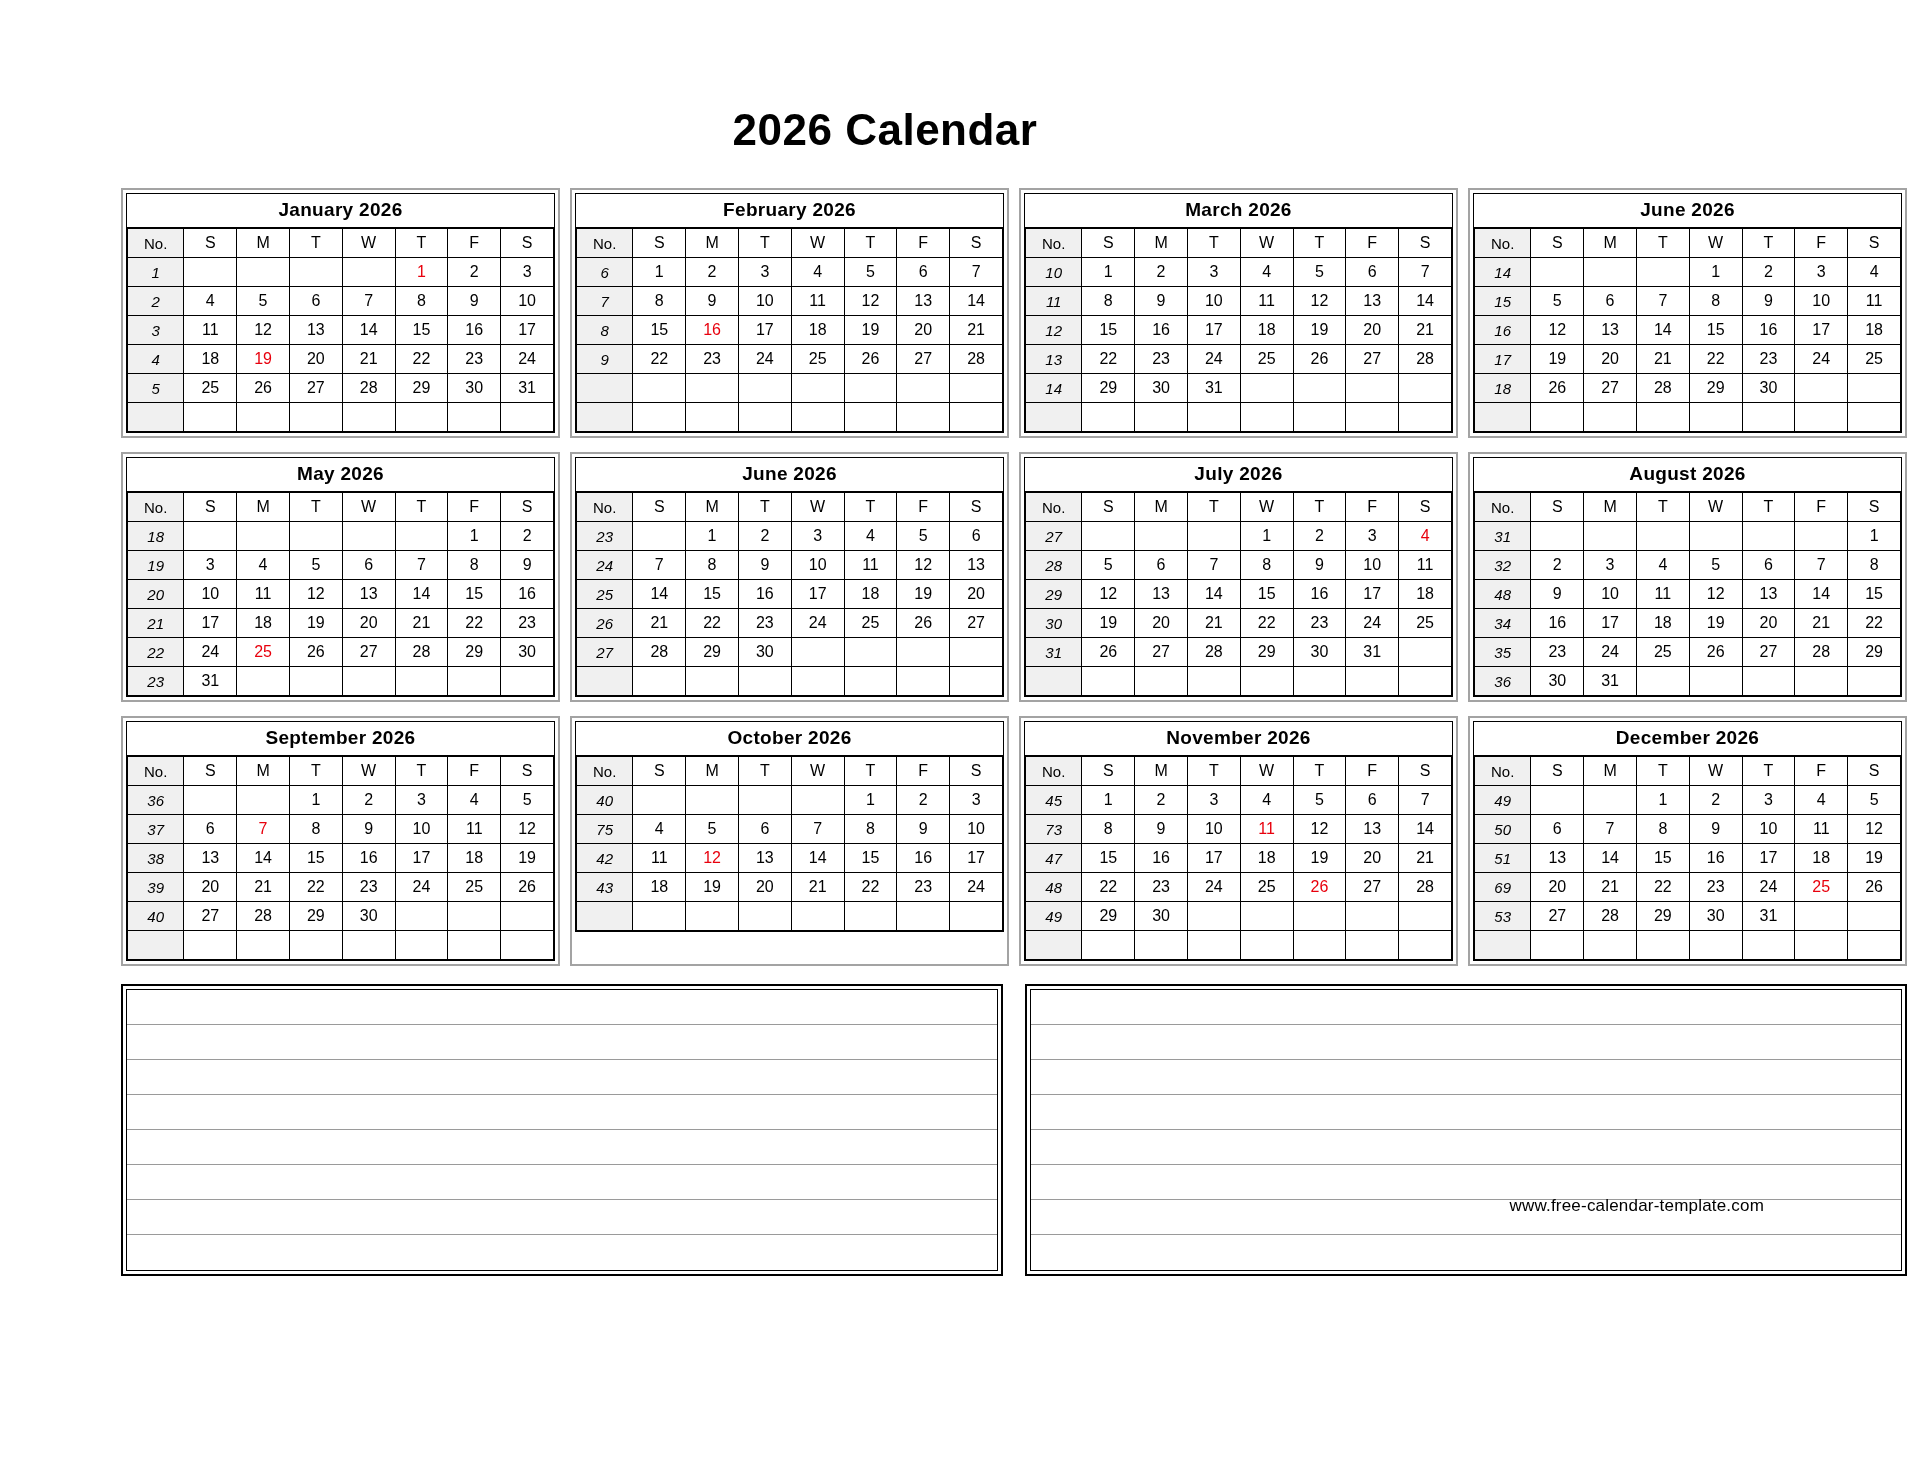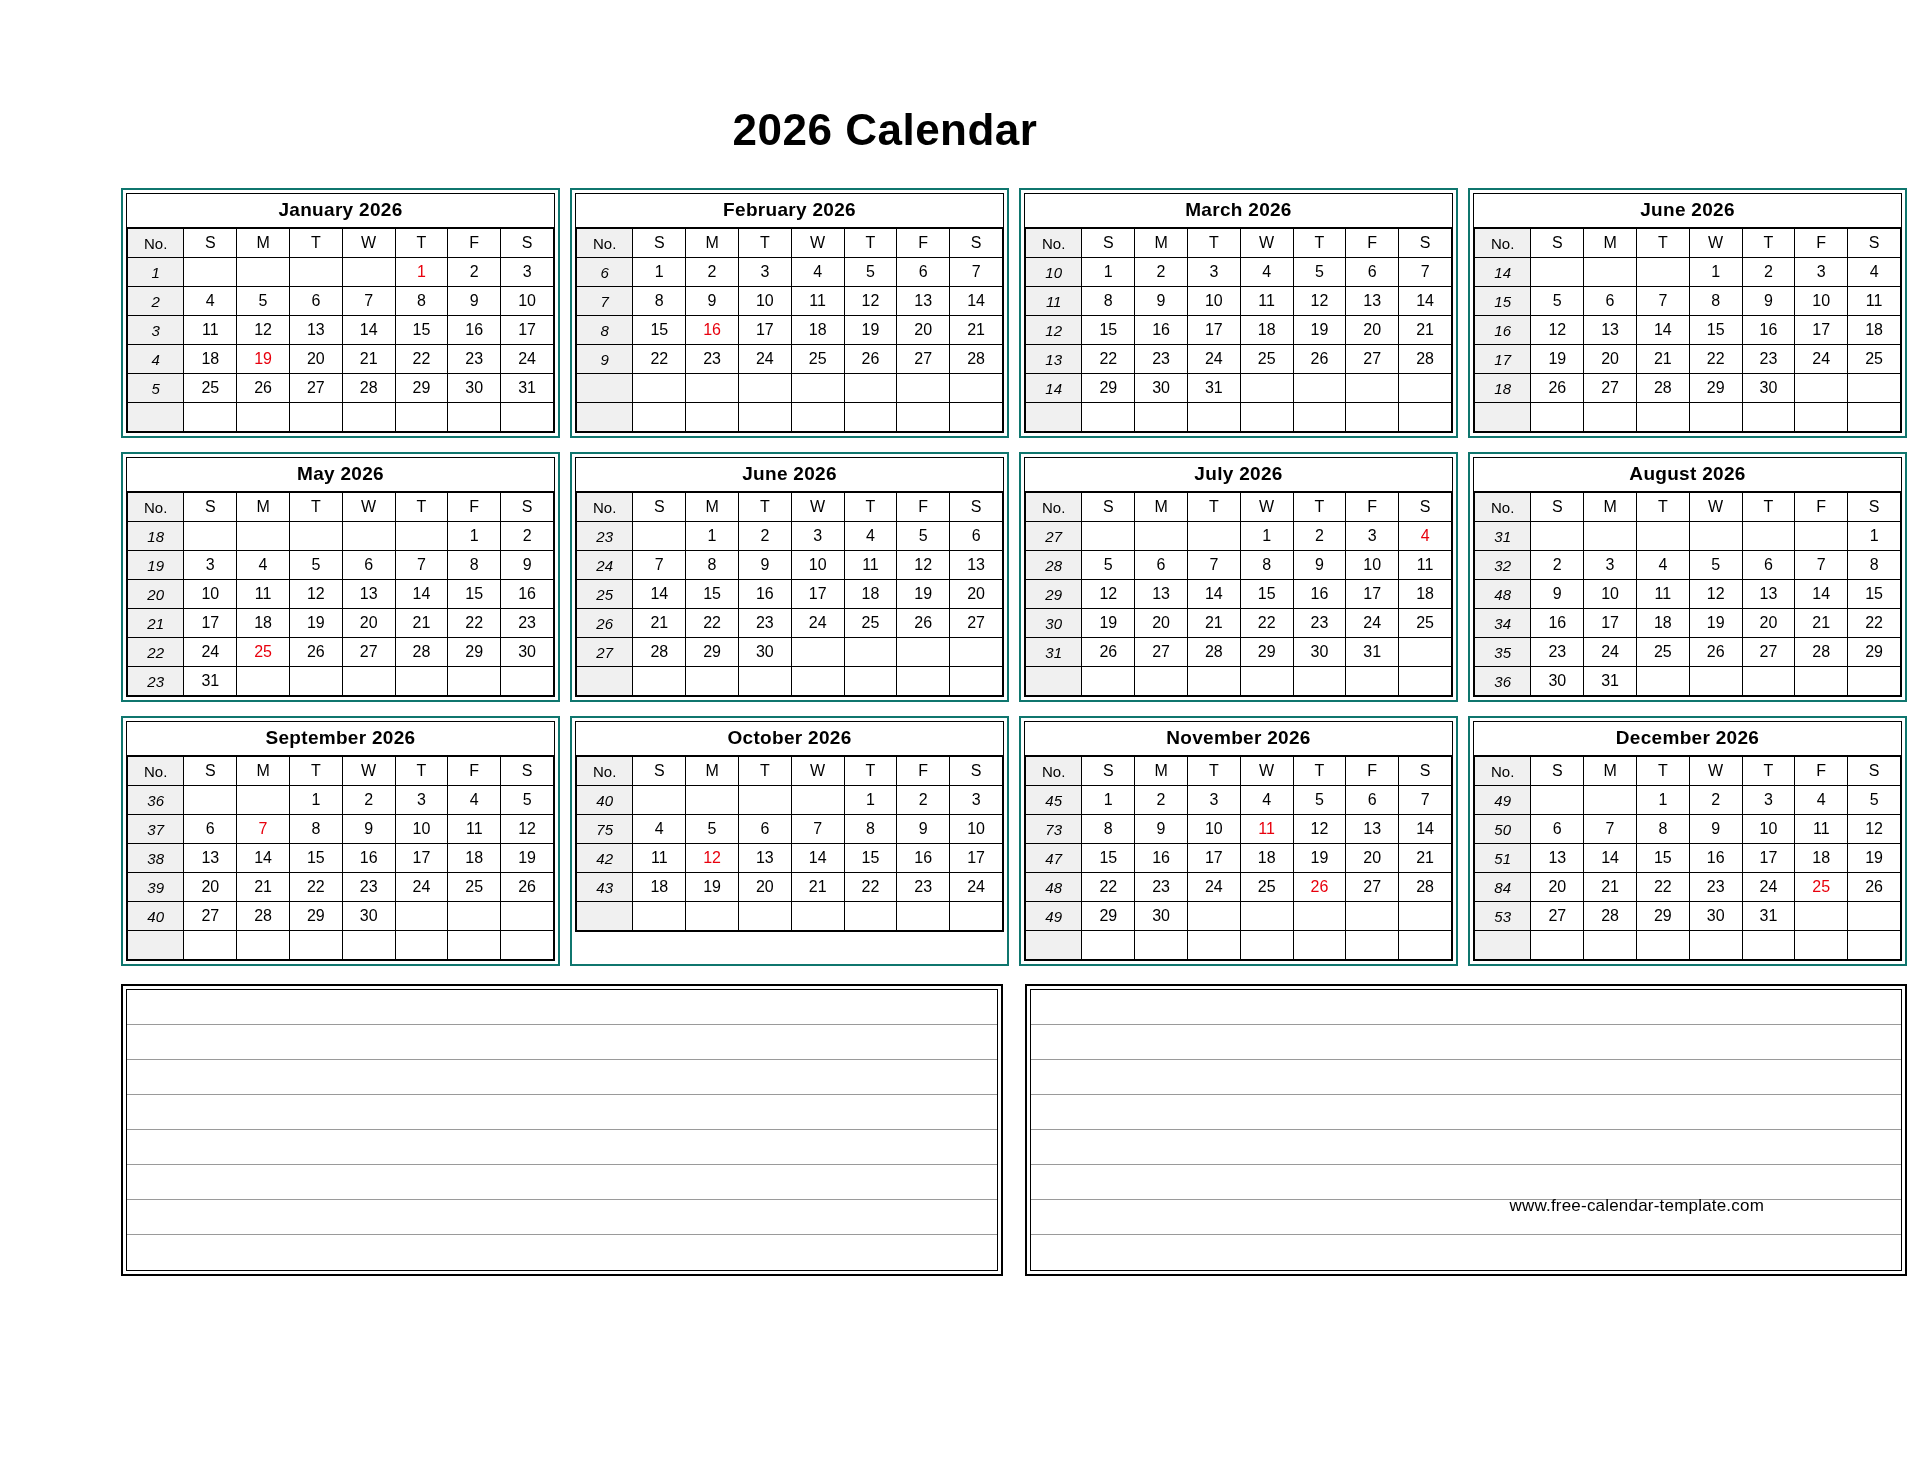--- a/index.html
+++ b/index.html
@@ -37,21 +37,21 @@
     margin-top: 36px;
     width: 1786px;
     display: grid;
     grid-template-columns: repeat(4, 1fr);
     column-gap: 10px;
     row-gap: 14px;
     padding-left: 108px;
     box-sizing: content-box;
   }
   .month {
-    border: 2px solid #0f766e;
+    border: 2px solid #a3a3a3;
     padding: 3px;
     background: #fff;
     box-sizing: border-box;
   }
   .month-inner {
     border: 1px solid #000;
     box-sizing: border-box;
   }
   .month-title {
     text-align: center;
@@ -1061,21 +1061,21 @@
                 <td class="wk">51</td>
                 <td>13</td>
                 <td>14</td>
                 <td>15</td>
                 <td>16</td>
                 <td>17</td>
                 <td>18</td>
                 <td>19</td>
               </tr>
               <tr>
-                <td class="wk">84</td>
+                <td class="wk">69</td>
                 <td>20</td>
                 <td>21</td>
                 <td>22</td>
                 <td>23</td>
                 <td>24</td>
                 <td class="hol">25</td>
                 <td>26</td>
               </tr>
               <tr>
                 <td class="wk">53</td>

